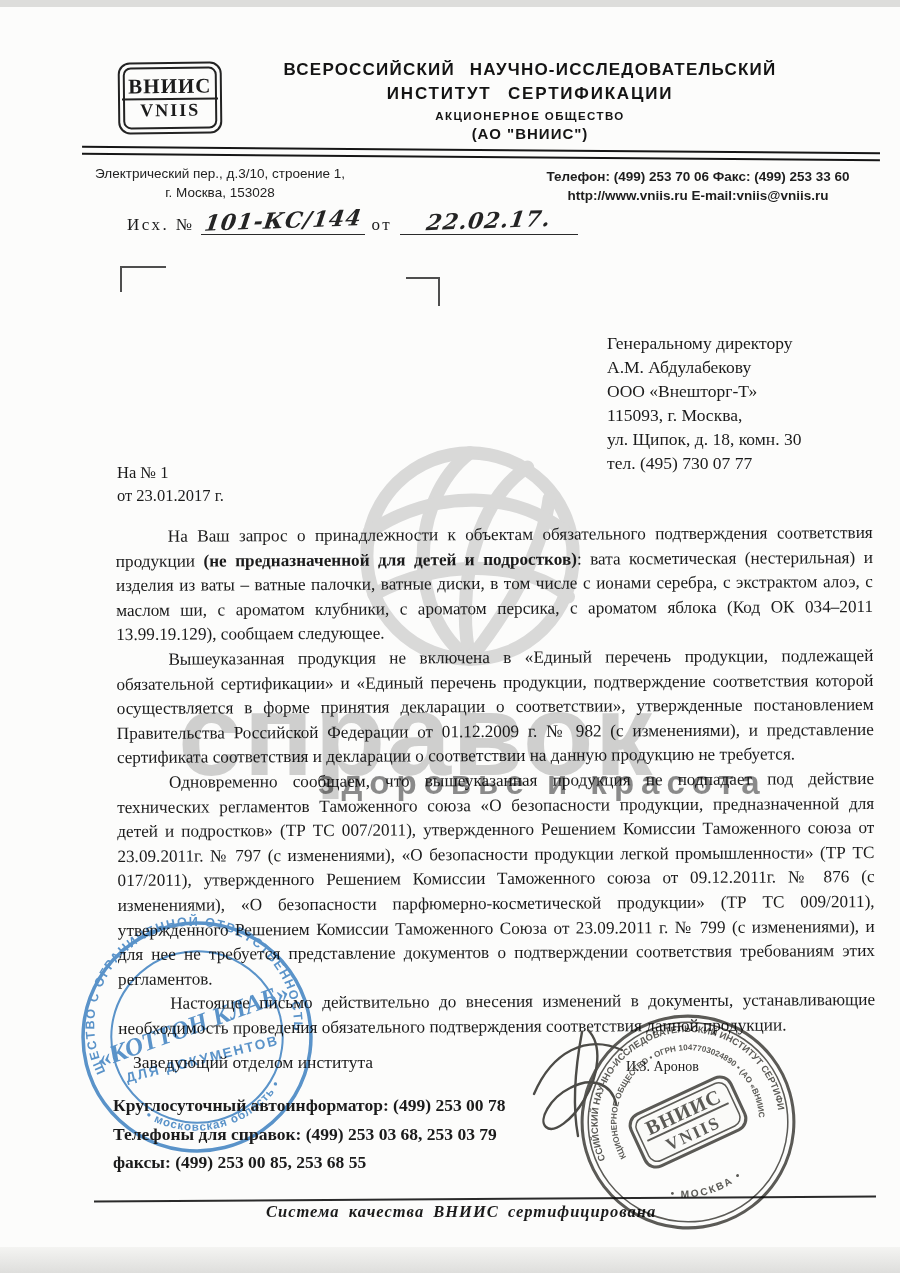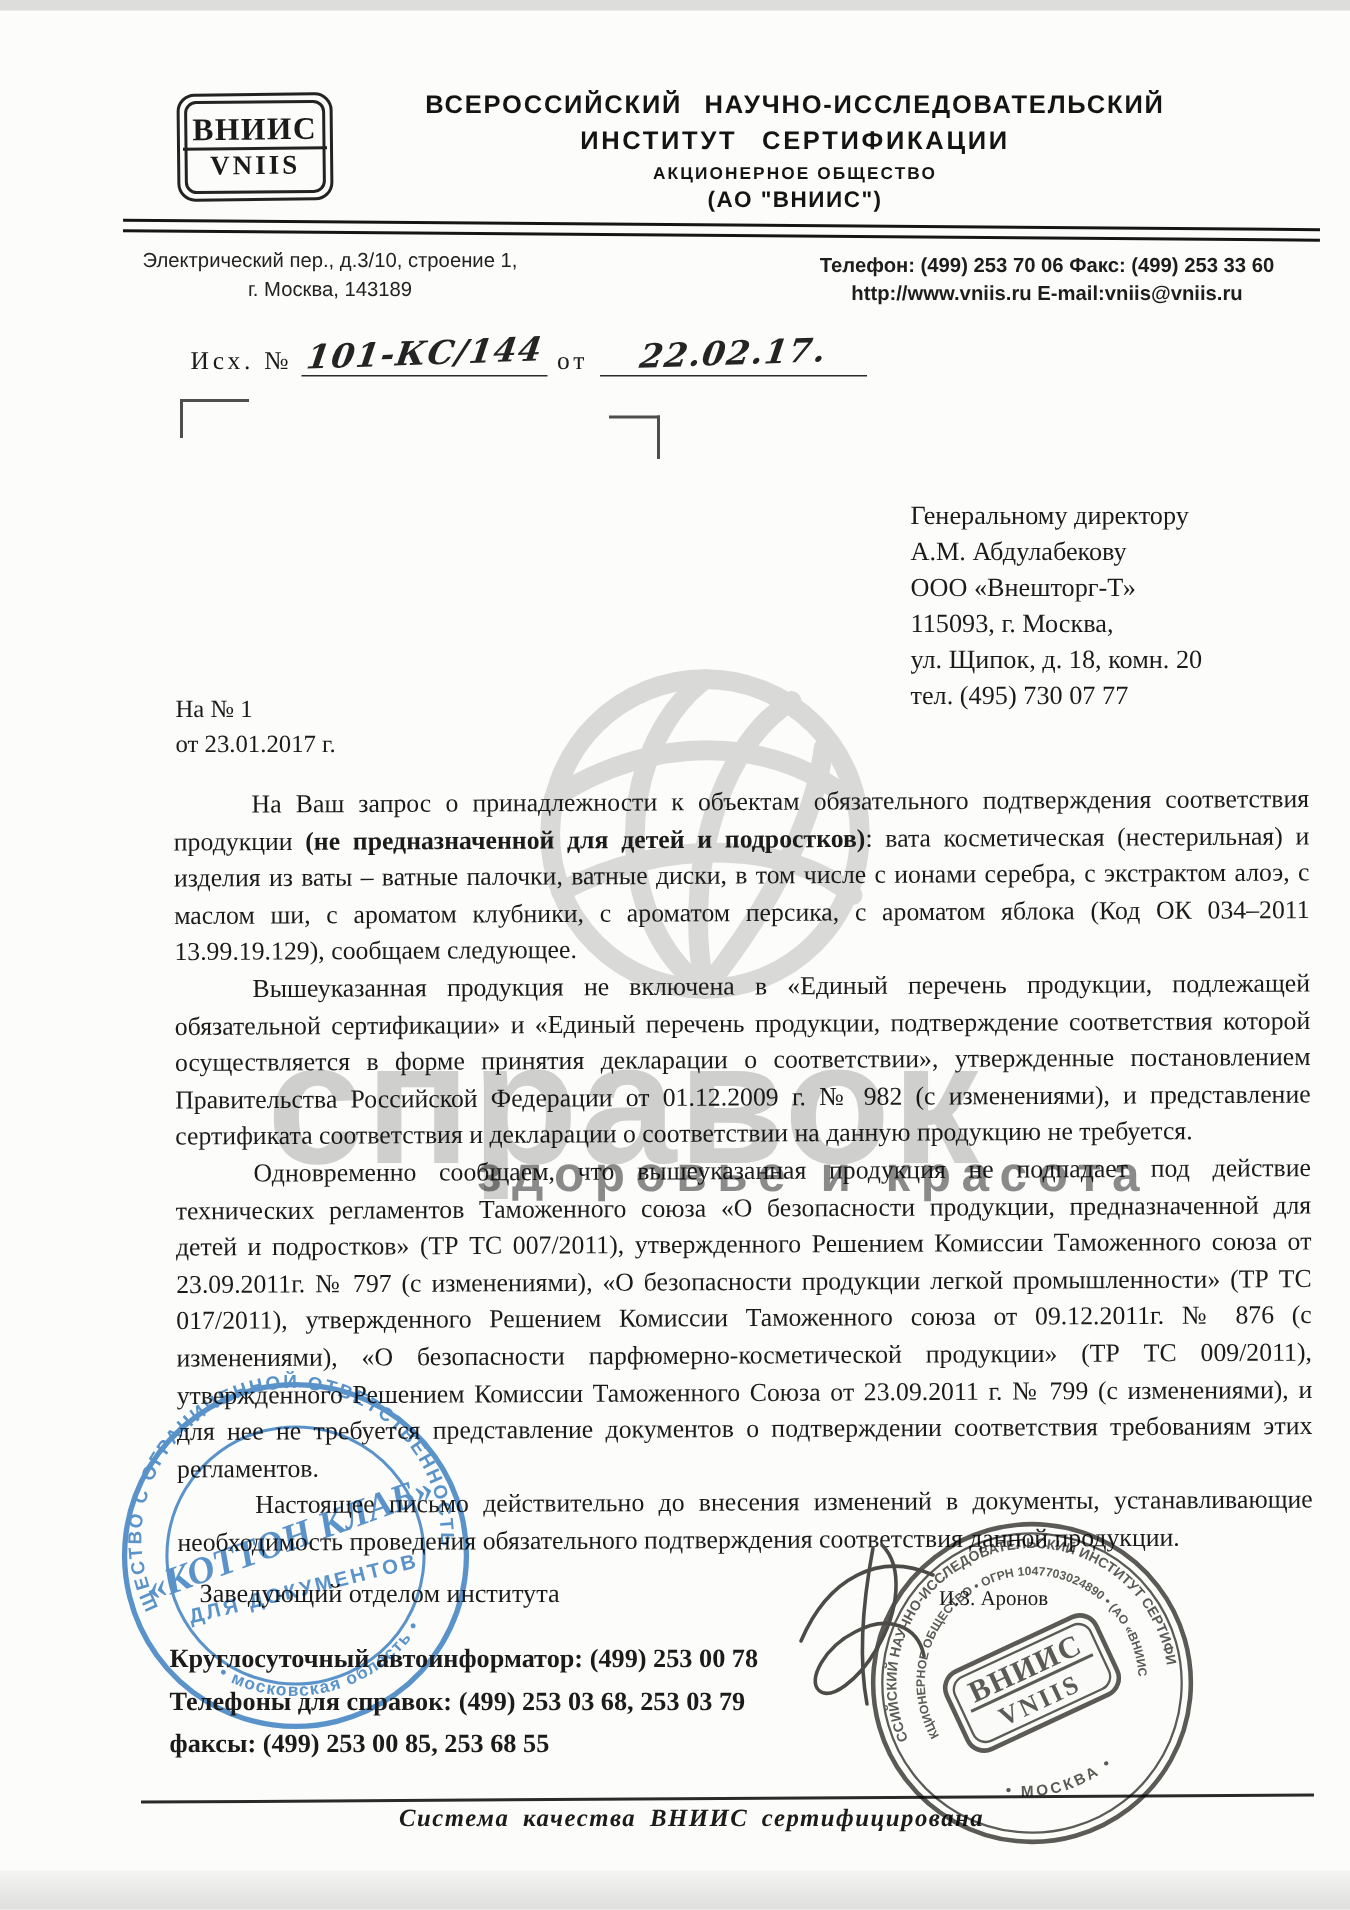--- a/index.html
+++ b/index.html
@@ -24,21 +24,21 @@
   .ht4{font-size:15px;letter-spacing:1px;margin-top:3px;}
   .rule-double{position:absolute;left:82px;top:149px;width:798px;height:5px;
                border-top:2.5px solid #161616;border-bottom:2px solid #161616;transform:rotate(0.45deg);}
 
   .addr-left{position:absolute;left:84px;top:164px;width:272px;text-align:center;
              font-family:"Liberation Sans",sans-serif;font-size:13.5px;line-height:19px;color:#222;}
   .contact-right{position:absolute;left:512px;top:167px;width:372px;text-align:center;
              font-family:"Liberation Sans",sans-serif;font-size:13.5px;line-height:19px;color:#1d1d1d;font-weight:bold;}
 
   
-  .ref-line{position:absolute;left:127px;top:207px;font-size:17px;letter-spacing:2.5px;display:flex;align-items:flex-end;margin-top:16px;}
+  .ref-line{position:absolute;left:127px;top:207px;font-size:17px;letter-spacing:2.5px;display:flex;align-items:flex-end;}
   .hand{font-family:"DejaVu Serif",serif;font-style:italic;font-weight:bold;font-size:22px;letter-spacing:1px;
         display:inline-block;transform:skewX(-10deg) rotate(-2deg);color:#242424;}
   .u-num{border-bottom:1.5px solid #2a2a2a;min-width:150px;text-align:center;padding:0 4px 1px;margin:0 6px;}
   .u-date{border-bottom:1.5px solid #2a2a2a;min-width:170px;text-align:center;padding:0 4px 1px;margin-left:8px;}
 
   .crop-tl{position:absolute;left:120px;top:266px;width:44px;height:24px;
            border-left:2px solid #4e4e4e;border-top:2px solid #4e4e4e;}
   .crop-tr{position:absolute;left:406px;top:277px;width:32px;height:27px;
            border-right:2px solid #4e4e4e;border-top:2px solid #4e4e4e;}
 
@@ -94,21 +94,21 @@
     <div class="ht1">ВСЕРОССИЙСКИЙ НАУЧНО-ИССЛЕДОВАТЕЛЬСКИЙ</div>
     <div class="ht2">ИНСТИТУТ СЕРТИФИКАЦИИ</div>
     <div class="ht3">АКЦИОНЕРНОЕ ОБЩЕСТВО</div>
     <div class="ht4">(АО "ВНИИС")</div>
   </div>
 
   <div class="rule-double"></div>
 
   <div class="addr-left">
     <div>Электрический пер., д.3/10, строение 1,</div>
-    <div>г. Москва, 143189</div>
+    <div>г. Москва, 153028</div>
   </div>
   <div class="contact-right">
     <div>Телефон: (499) 253 70 06  Факс: (499)  253 33 60</div>
     <div>http://www.vniis.ru  E-mail:vniis@vniis.ru</div>
   </div>
 
   <div class="ref-line">
     <span>Исх.  №</span>
     <span class="u-num"><span class="hand">101-КС/144</span></span>
     <span>от</span>
@@ -116,21 +116,21 @@
   </div>
 
   <div class="crop-tl"></div>
   <div class="crop-tr"></div>
 
   <div class="recipient">
     <div>Генеральному директору</div>
     <div>А.М. Абдулабекову</div>
     <div>ООО «Внешторг-Т»</div>
     <div>115093, г. Москва,</div>
-    <div>ул. Щипок, д. 18, комн. 20</div>
+    <div>ул. Щипок, д. 18, комн. 30</div>
     <div>тел. (495) 730 07 77</div>
   </div>
 
   <div class="reply-ref">
     <div>На № 1</div>
     <div>от 23.01.2017 г.</div>
   </div>
 
   <svg class="wm-globe" viewBox="0 0 200 200">
     <g fill="none" stroke="#bdbdbd" stroke-width="11" stroke-linecap="round">

